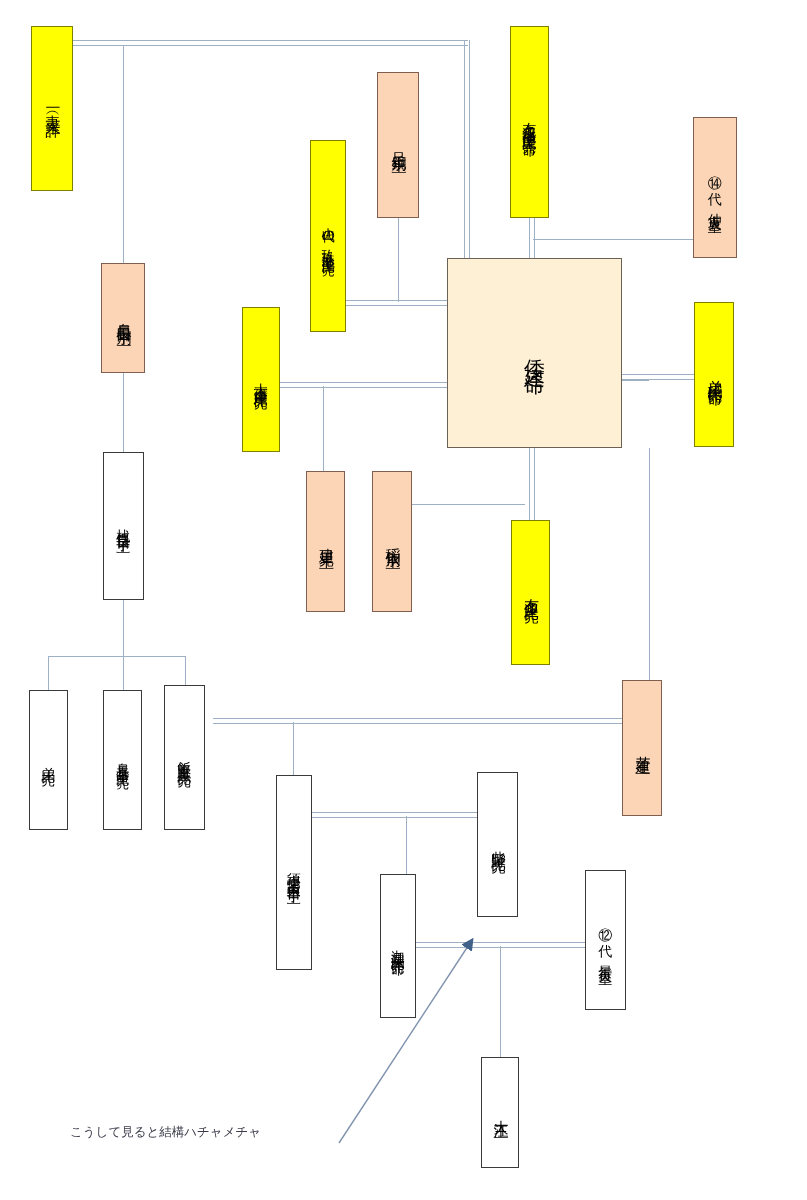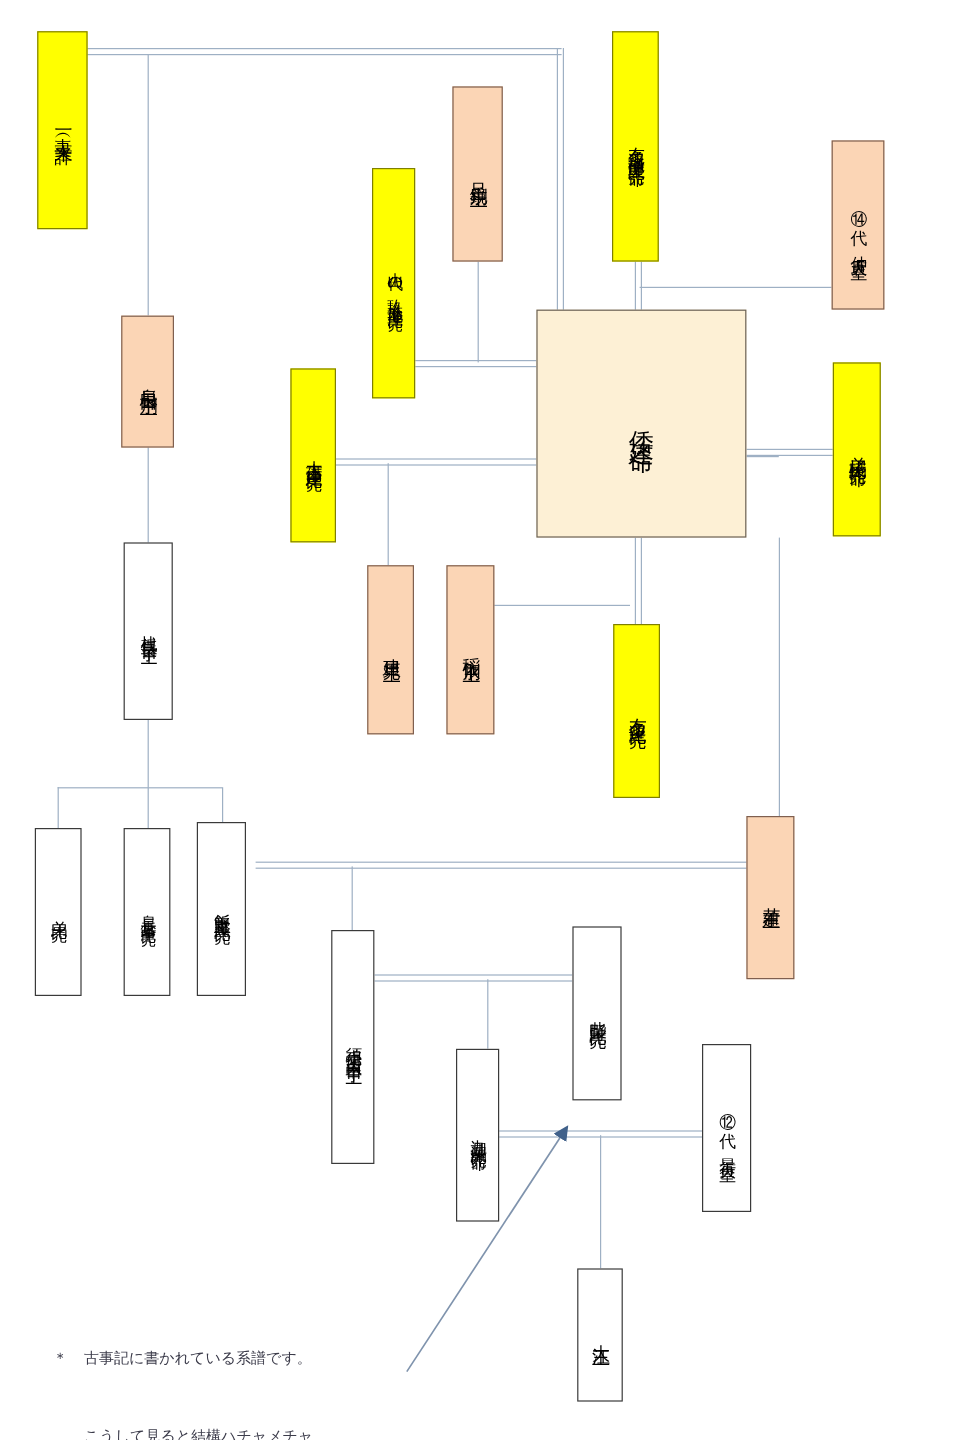--- a/index.html
+++ b/index.html
@@ -190,19 +190,18 @@
 
   <div class="node node-white" style="left:585px;top:870px;width:41px;height:140px;font-size:14px;">
     <span>⑫代 景行天皇</span>
   </div>
 
   <div class="node node-white" style="left:481px;top:1057px;width:38px;height:111px;font-size:15px;">
     <span>大江王</span>
   </div>
 
   <div id="footnote" style="left:44px;top:1078px;">
-    <span class="fn-line"><span class="fn-mark star">＊</span><span>古事記に書かれている系譜です。</span></span>
     <span class="fn-line"><span class="fn-mark"></span><span>こうして見ると結構ハチャメチャ</span></span>
     
     
   </div>
 
 </div>
 
 </body></html>

